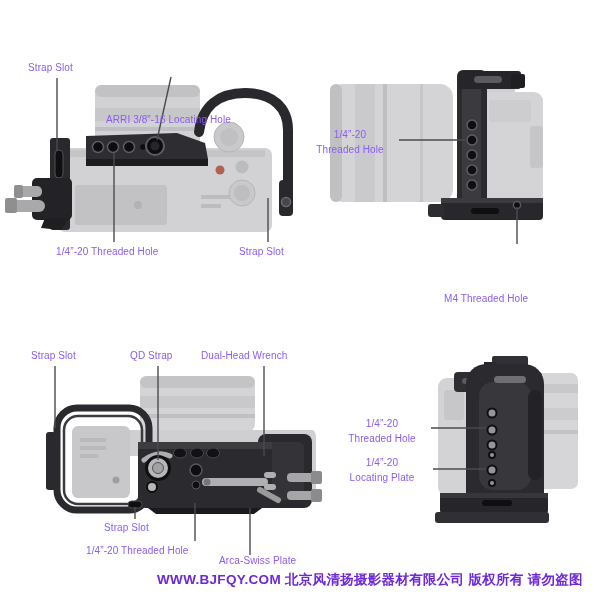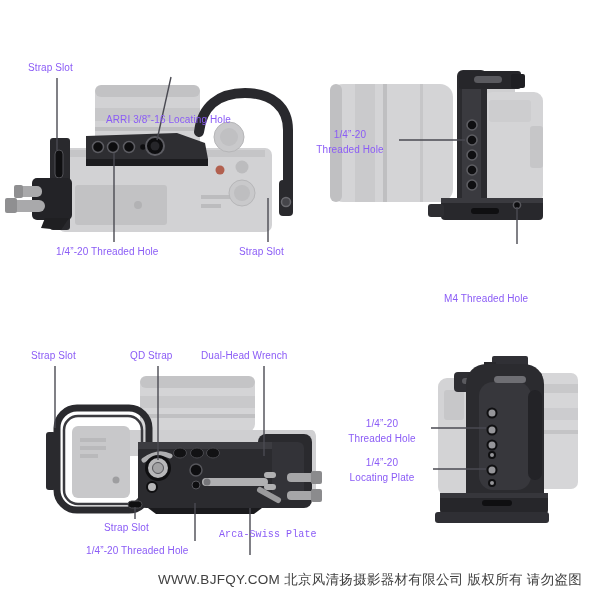--- a/index.html
+++ b/index.html
@@ -9,21 +9,21 @@
   }
   .lbl{
     position:absolute;font-size:10px;line-height:15px;color:#8b5cf6;
     white-space:nowrap;letter-spacing:0.1px;
   }
   .lbl.two{white-space:normal;text-align:center;}
   .fig{position:absolute;}
   #leaders{position:absolute;left:0;top:0;width:600px;height:600px;}
   #watermark{
     position:absolute;left:150px;top:571px;width:440px;text-align:center;
-    font-size:13.5px;color:#404040;letter-spacing:0.3px;white-space:nowrap;
+    font-size:13.5px;color:#6d28d9;letter-spacing:0.3px;white-space:nowrap;font-weight:bold;
   }
 </style>
 </head>
 <body>
 
 <div id="stage">
 
   <svg class="fig" style="left:5px;top:80px;" width="295" height="158" viewBox="0 0 295 158">
 
     <g>
@@ -239,21 +239,21 @@
     <span>1/4”-20</span><br>
     <span>Threaded Hole</span>
   </div>
   <div class="lbl" style="left:444px;top:246px;margin-top:45px;">M4 Threaded Hole</div>
 
   <div class="lbl" style="left:31px;top:348px;">Strap Slot</div>
   <div class="lbl" style="left:130px;top:348px;">QD Strap</div>
   <div class="lbl" style="left:201px;top:348px;text-align:center;">Dual-Head Wrench</div>
   <div class="lbl" style="left:104px;top:520px;">Strap Slot</div>
   <div class="lbl" style="left:86px;top:543px;">1/4”-20 Threaded Hole</div>
-  <div class="lbl" style="left:219px;top:527px;font-family:Liberation Mono, monospace;">Arca-Swiss Plate</div>
+  <div class="lbl" style="left:219px;top:553px;">Arca-Swiss Plate</div>
 
   <div class="lbl two" style="left:337px;top:416px;width:90px;">
     <span>1/4”-20</span><br>
     <span>Threaded Hole</span>
   </div>
   <div class="lbl two" style="left:337px;top:455px;width:90px;">
     <span>1/4”-20</span><br>
     <span>Locating Plate</span>
   </div>
 

